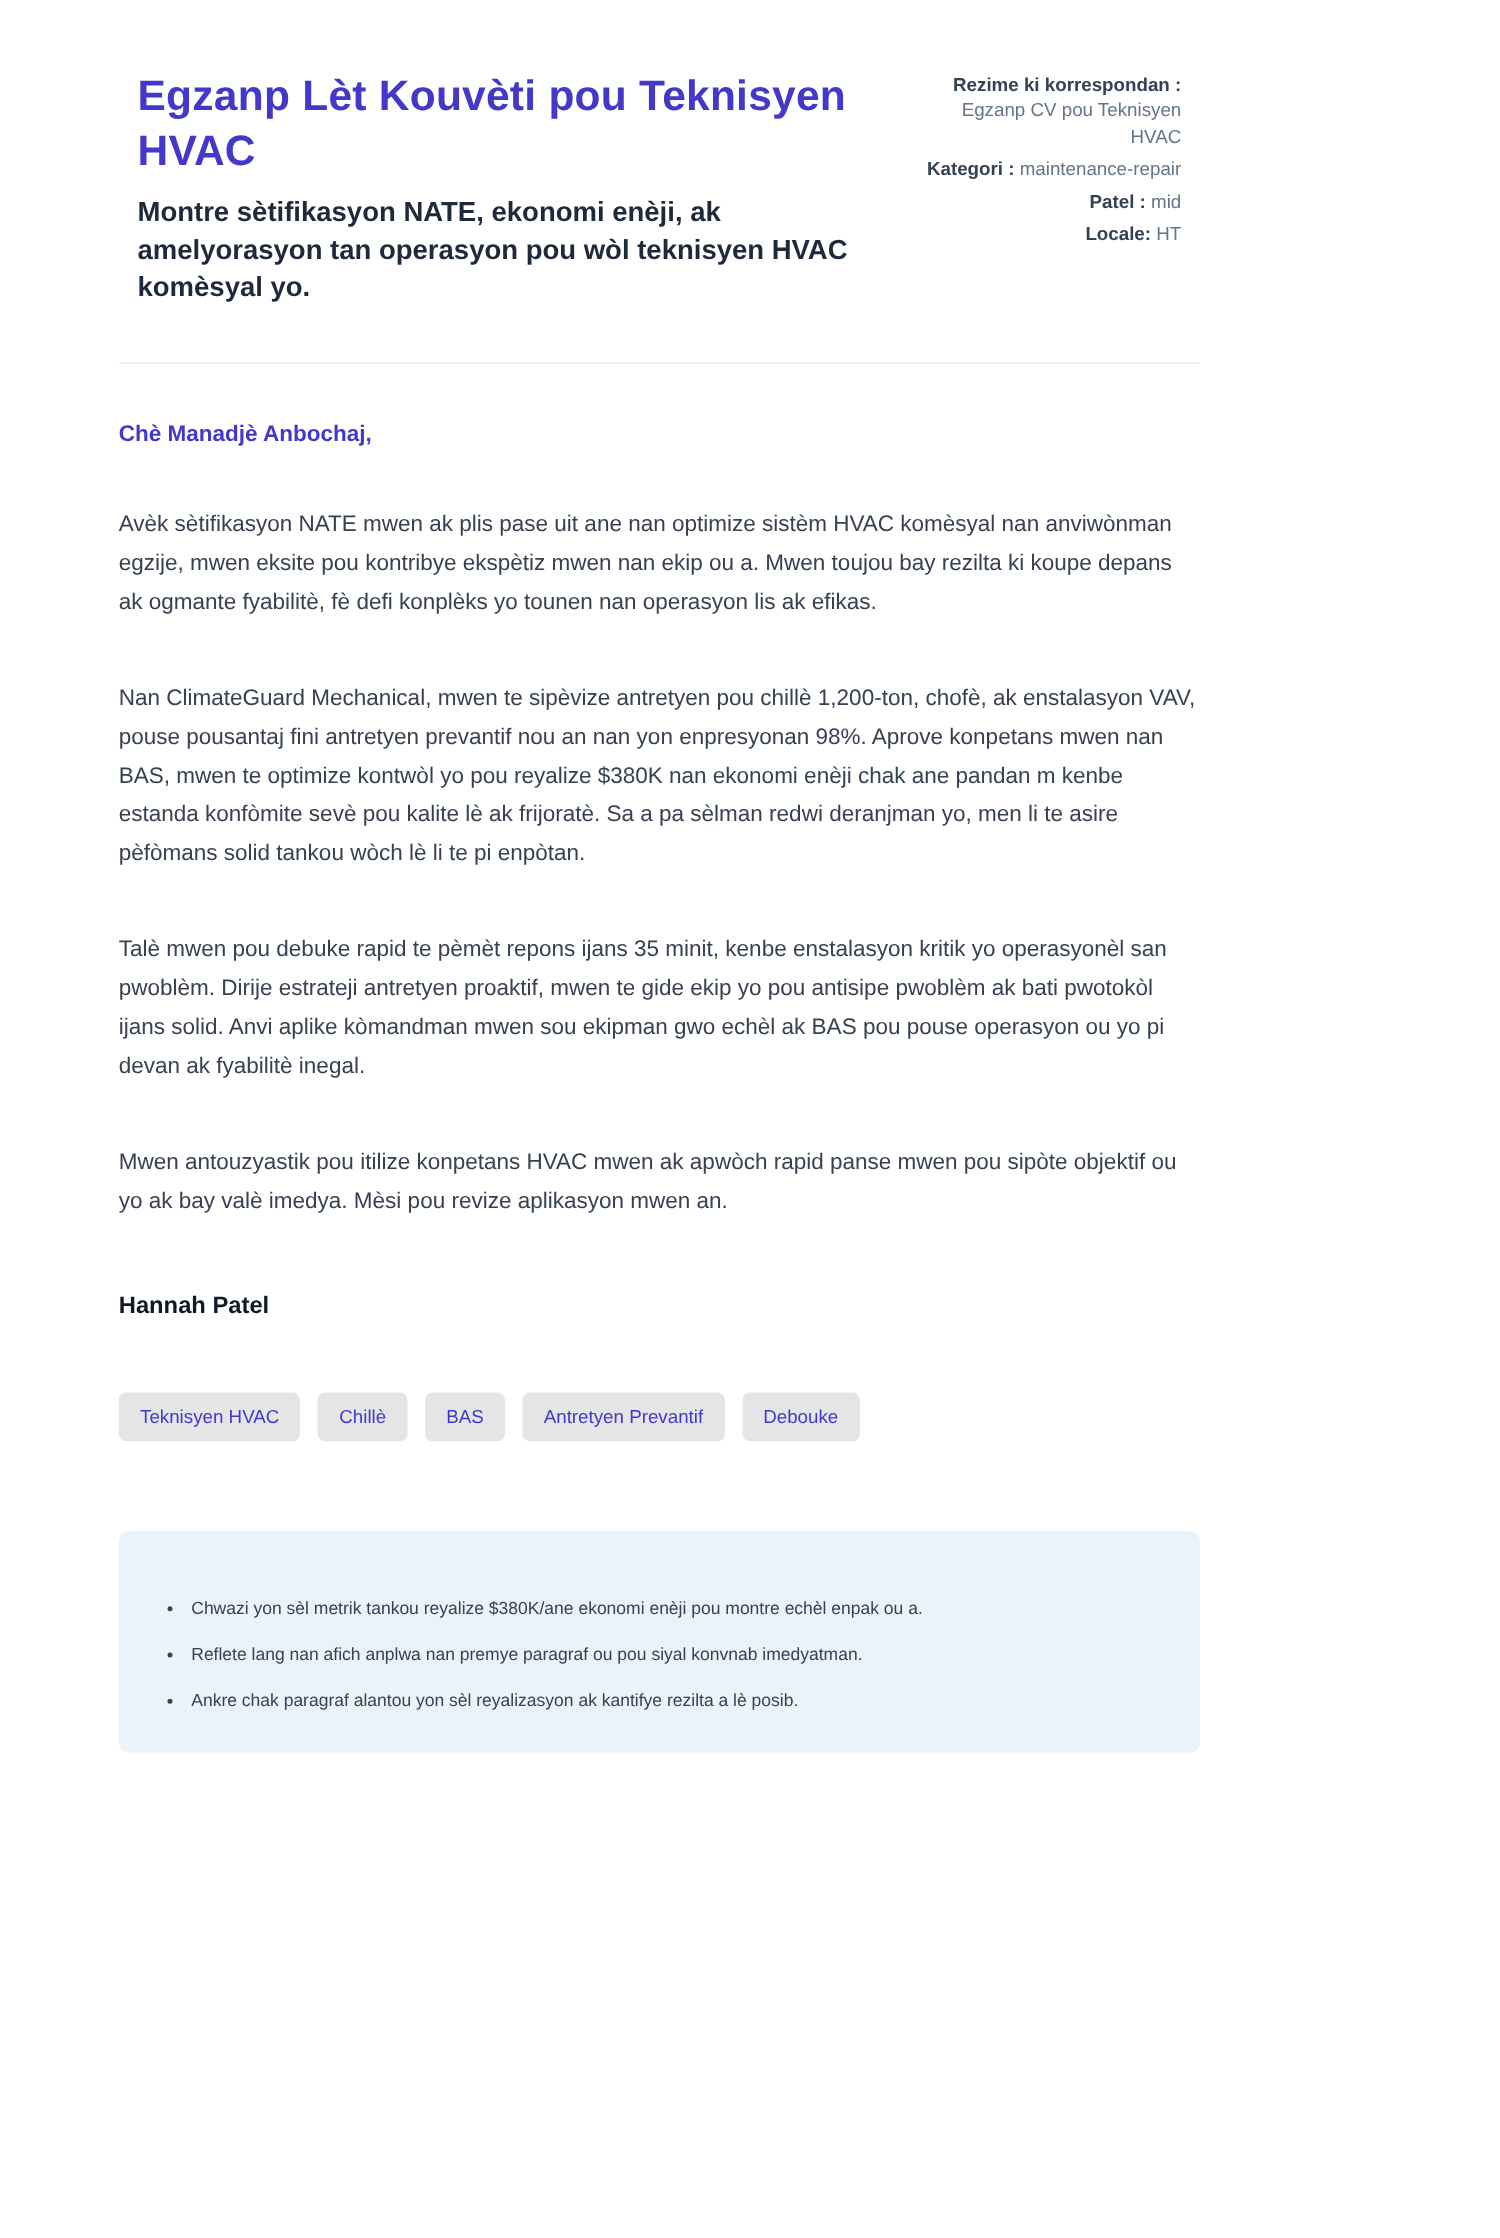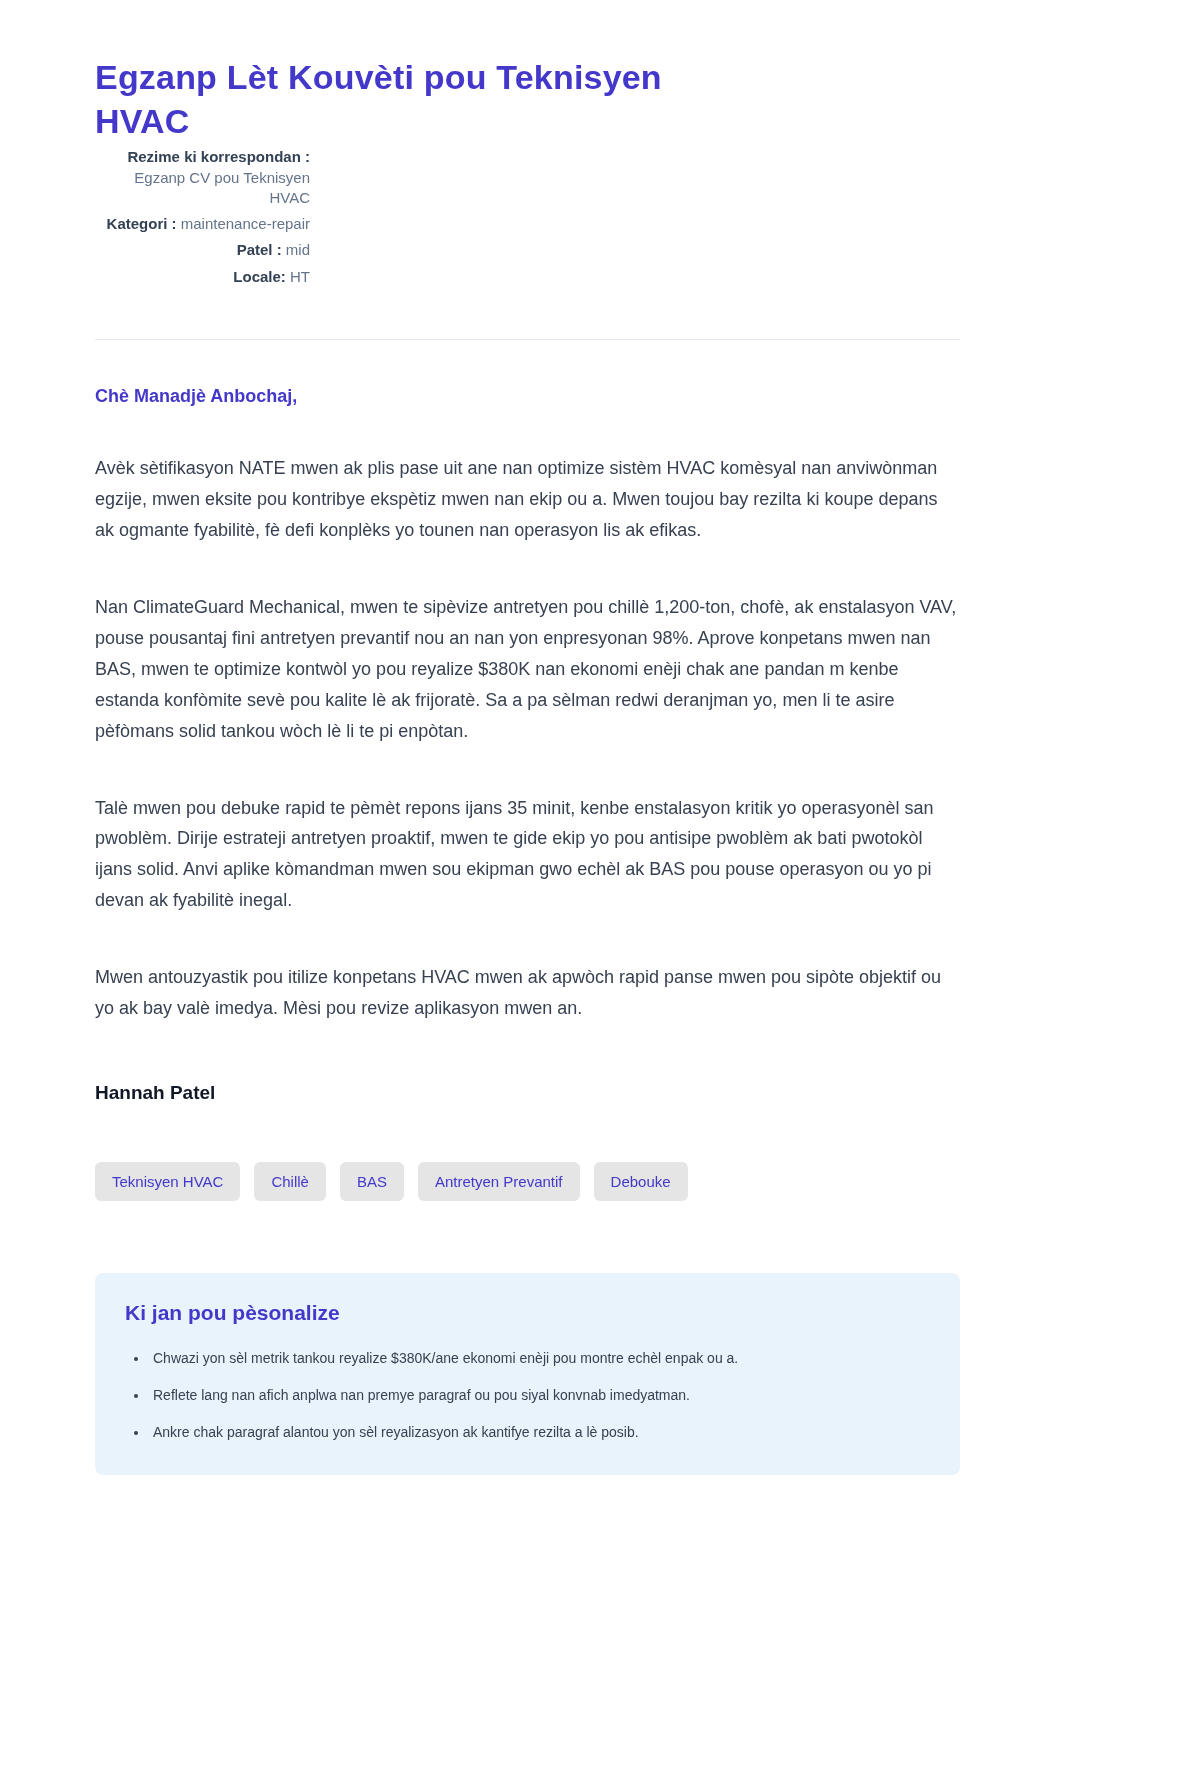--- a/index.html
+++ b/index.html
@@ -10,21 +10,21 @@
   }
   body { width: 1200px; min-height: 1790px; margin: 0 auto; }
   .page {
     width: 865px;
     margin-left: 95px;
     padding-top: 55px;
     padding-bottom: 80px;
   }
 
   
-  .header { display: flex; justify-content: center; align-items: flex-start; flex-direction: column; }
+  .header { display: flex; justify-content: center; align-items: flex-start; }
   .header-left { width: 620px; }
   h1.title {
     color: #4338ca;
     font-size: 34px;
     font-weight: 800;
     line-height: 1.3;
     letter-spacing: 0.2px;
   }
   .subtitle {
     margin-top: 12px;
@@ -114,20 +114,21 @@
   .tipbox li:last-child { margin-bottom: 0; }
 </style>
 </head>
 <body>
 
 <div class="page">
 
   <header class="header">
     <div class="header-left">
       <h1 class="title">Egzanp Lèt Kouvèti pou Teknisyen HVAC</h1>
+      <p class="subtitle">Montre sètifikasyon NATE, ekonomi enèji, ak amelyorasyon tan operasyon pou wòl teknisyen HVAC komèsyal yo.</p>
     </div>
     <aside class="meta">
       <div class="meta-item">
         <span class="meta-label">Rezime ki korrespondan :</span>
         <span class="meta-value">Egzanp CV pou Teknisyen HVAC</span>
       </div>
       <div class="meta-item">
         <span class="meta-label">Kategori :</span>
         <span class="meta-value">maintenance-repair</span>
       </div>
@@ -155,21 +156,20 @@
 
   <div class="tags">
     <span class="tag">Teknisyen HVAC</span>
     <span class="tag">Chillè</span>
     <span class="tag">BAS</span>
     <span class="tag">Antretyen Prevantif</span>
     <span class="tag">Debouke</span>
   </div>
 
   <section class="tipbox">
-    <h2>Ki jan pou pèsonalize</h2>
     <ul>
       <li>Chwazi yon sèl metrik tankou reyalize $380K/ane ekonomi enèji pou montre echèl enpak ou a.</li>
       <li>Reflete lang nan afich anplwa nan premye paragraf ou pou siyal konvnab imedyatman.</li>
       <li>Ankre chak paragraf alantou yon sèl reyalizasyon ak kantifye rezilta a lè posib.</li>
     </ul>
   </section>
 
 </div>
 
 </body></html>

